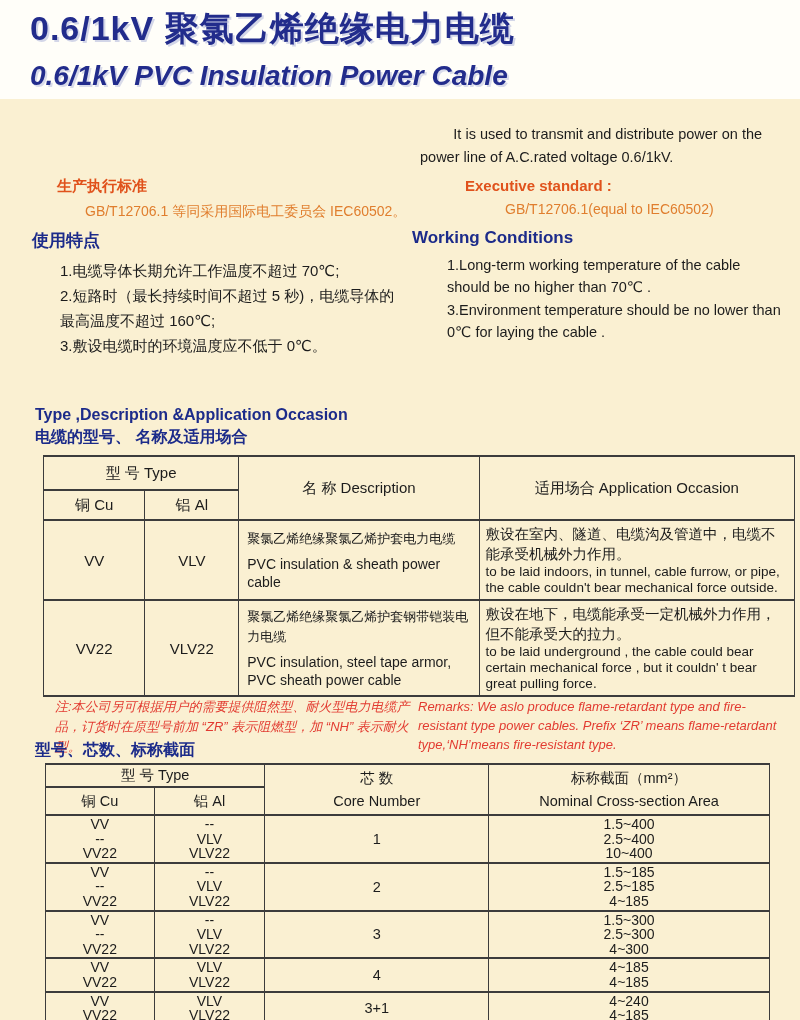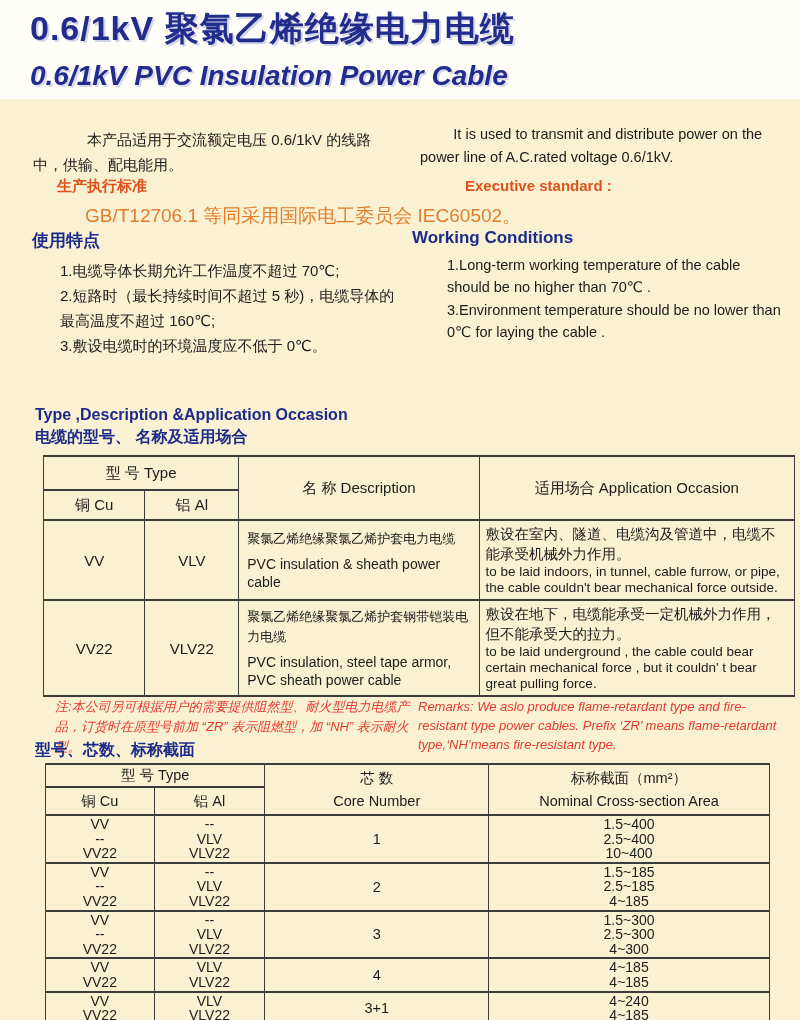--- a/index.html
+++ b/index.html
@@ -19,21 +19,21 @@
     text-shadow:2px 2px 0 rgba(130,140,200,0.3);}
 
   
   .intro-left{position:absolute;top:112px;left:33px;width:368px;font-size:15px;line-height:25px;text-indent:3.6em;}
   .intro-right{position:absolute;top:108px;left:420px;width:374px;font-size:14.5px;line-height:23px;text-indent:2.3em;}
 
   
   .std-left{position:absolute;top:177px;left:57px;}
   .std-right{position:absolute;top:177px;left:465px;}
   .std-head{font-size:15px;font-weight:bold;color:#e0521c;}
-  .std-body{margin-top:7px;font-size:19px;color:#e07e2e;}
+  .std-body{margin-top:7px;font-size:14px;color:#e07e2e;}
   .std-left .std-body{margin-left:28px;}
   .std-right .std-body{margin-left:40px;}
 
   
   .features-left{position:absolute;top:229px;left:32px;width:378px;}
   .features-right{position:absolute;top:228px;left:412px;width:375px;}
   .blue-head{font-size:17px;font-weight:bold;color:#1c2b8a;margin:0 0 6px 0;}
   .features-left ul,.features-right ul{list-style:none;margin:0;padding:0;}
   .features-left li{margin-left:28px;width:345px;font-size:15px;line-height:25px;}
   .features-right li{margin-left:35px;width:340px;font-size:14.5px;line-height:22px;margin-bottom:1px;}
@@ -81,29 +81,29 @@
 <body>
 
 <div class="page">
   <div class="content-bg"></div>
 
   <div class="titles">
     <h1 class="title-zh">0.6/1kV 聚氯乙烯绝缘电力电缆</h1>
     <h2 class="title-en">0.6/1kV PVC Insulation Power Cable</h2>
   </div>
 
-  <p class="intro-left">本产品适用于交流额定电压 0.6/1kV 的线路中，供输、配电能用。</p>
   <p class="intro-right">It is used to transmit and distribute power on the power line of A.C.rated voltage 0.6/1kV.</p>
 
   <div class="std-left">
     <div class="std-head">生产执行标准</div>
     <div class="std-body">GB/T12706.1 等同采用国际电工委员会 IEC60502。</div>
   </div>
   <div class="std-right">
     <div class="std-head">Executive standard :</div>
+    <div class="std-body">GB/T12706.1(equal to IEC60502)</div>
   </div>
 
   <div class="features-left">
     <div class="blue-head">使用特点</div>
     <ul>
       <li>1.电缆导体长期允许工作温度不超过 70℃;</li>
       <li>2.短路时（最长持续时间不超过 5 秒)，电缆导体的最高温度不超过 160℃;</li>
       <li>3.敷设电缆时的环境温度应不低于 0℃。</li>
     </ul>
   </div>

